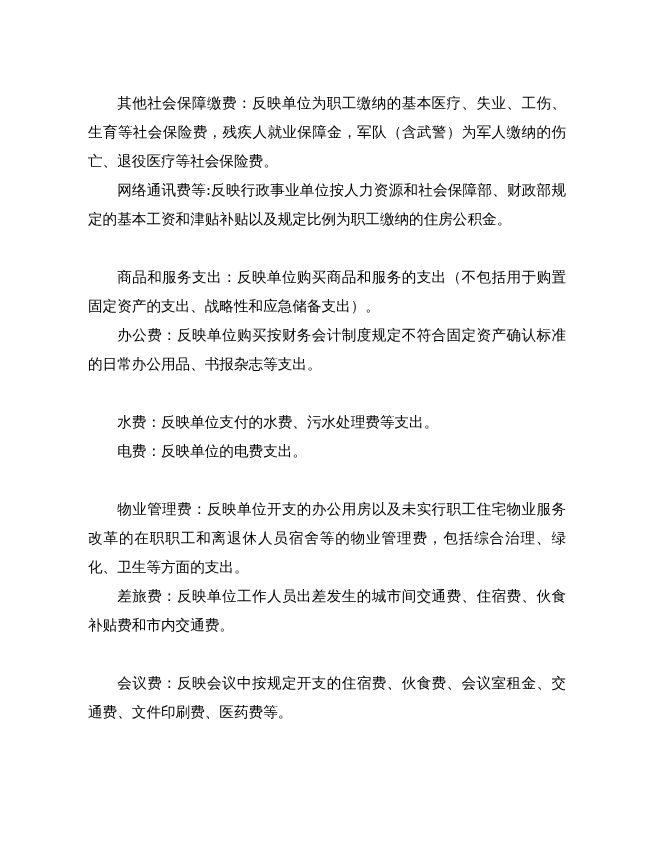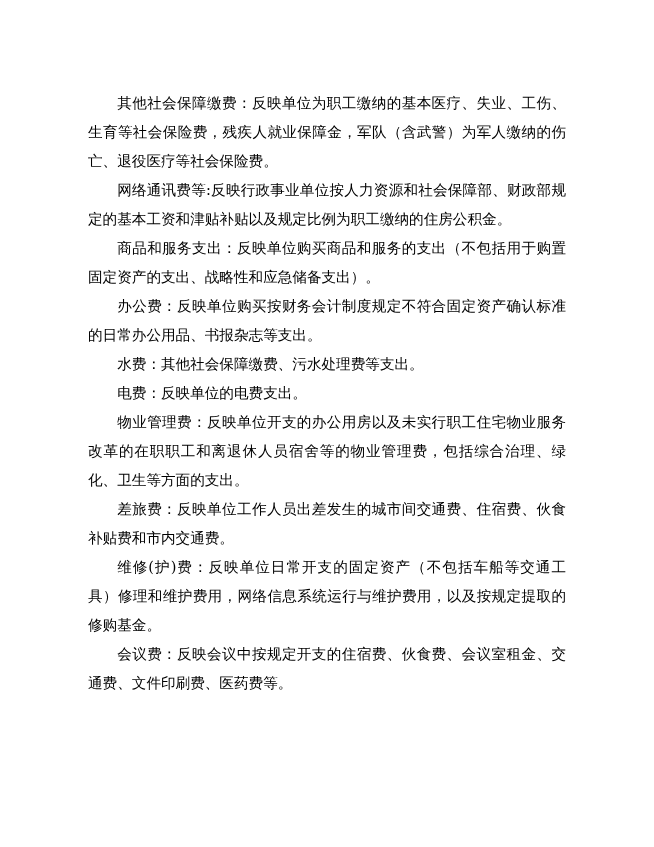--- a/index.html
+++ b/index.html
@@ -27,43 +27,43 @@
     text-align: justify;
     text-justify: inter-ideograph;
   }
   p.para {
     margin: 0;
     text-indent: 2em;
     white-space: normal;
     word-break: break-all;
   }
   p.gap-before {
+    margin-top: 29px;
   }
 </style>
 </head>
 <body>
 
 <div id="page">
   <div class="doc-body">
 
     <p class="para">其他社会保障缴费：反映单位为职工缴纳的基本医疗、失业、工伤、生育等社会保险费，残疾人就业保障金，军队（含武警）为军人缴纳的伤亡、退役医疗等社会保险费。</p>
 
     <p class="para">网络通讯费等:反映行政事业单位按人力资源和社会保障部、财政部规定的基本工资和津贴补贴以及规定比例为职工缴纳的住房公积金。</p>
 
     <p class="para gap-before">商品和服务支出：反映单位购买商品和服务的支出（不包括用于购置固定资产的支出、战略性和应急储备支出）。</p>
 
     <p class="para">办公费：反映单位购买按财务会计制度规定不符合固定资产确认标准的日常办公用品、书报杂志等支出。</p>
 
-    <p class="para gap-before">水费：其他社会保障缴费、污水处理费等支出。</p>
+    <p class="para gap-before">水费：反映单位支付的水费、污水处理费等支出。</p>
 
     <p class="para">电费：反映单位的电费支出。</p>
 
 
     <p class="para gap-before">物业管理费：反映单位开支的办公用房以及未实行职工住宅物业服务改革的在职职工和离退休人员宿舍等的物业管理费，包括综合治理、绿化、卫生等方面的支出。</p>
 
     <p class="para">差旅费：反映单位工作人员出差发生的城市间交通费、住宿费、伙食补贴费和市内交通费。</p>
 
-    <p class="para gap-before">维修(护)费：反映单位日常开支的固定资产（不包括车船等交通工具）修理和维护费用，网络信息系统运行与维护费用，以及按规定提取的修购基金。</p>
 
     <p class="para gap-before">会议费：反映会议中按规定开支的住宿费、伙食费、会议室租金、交通费、文件印刷费、医药费等。</p>
 
   </div>
 </div>
 
 </body></html>

